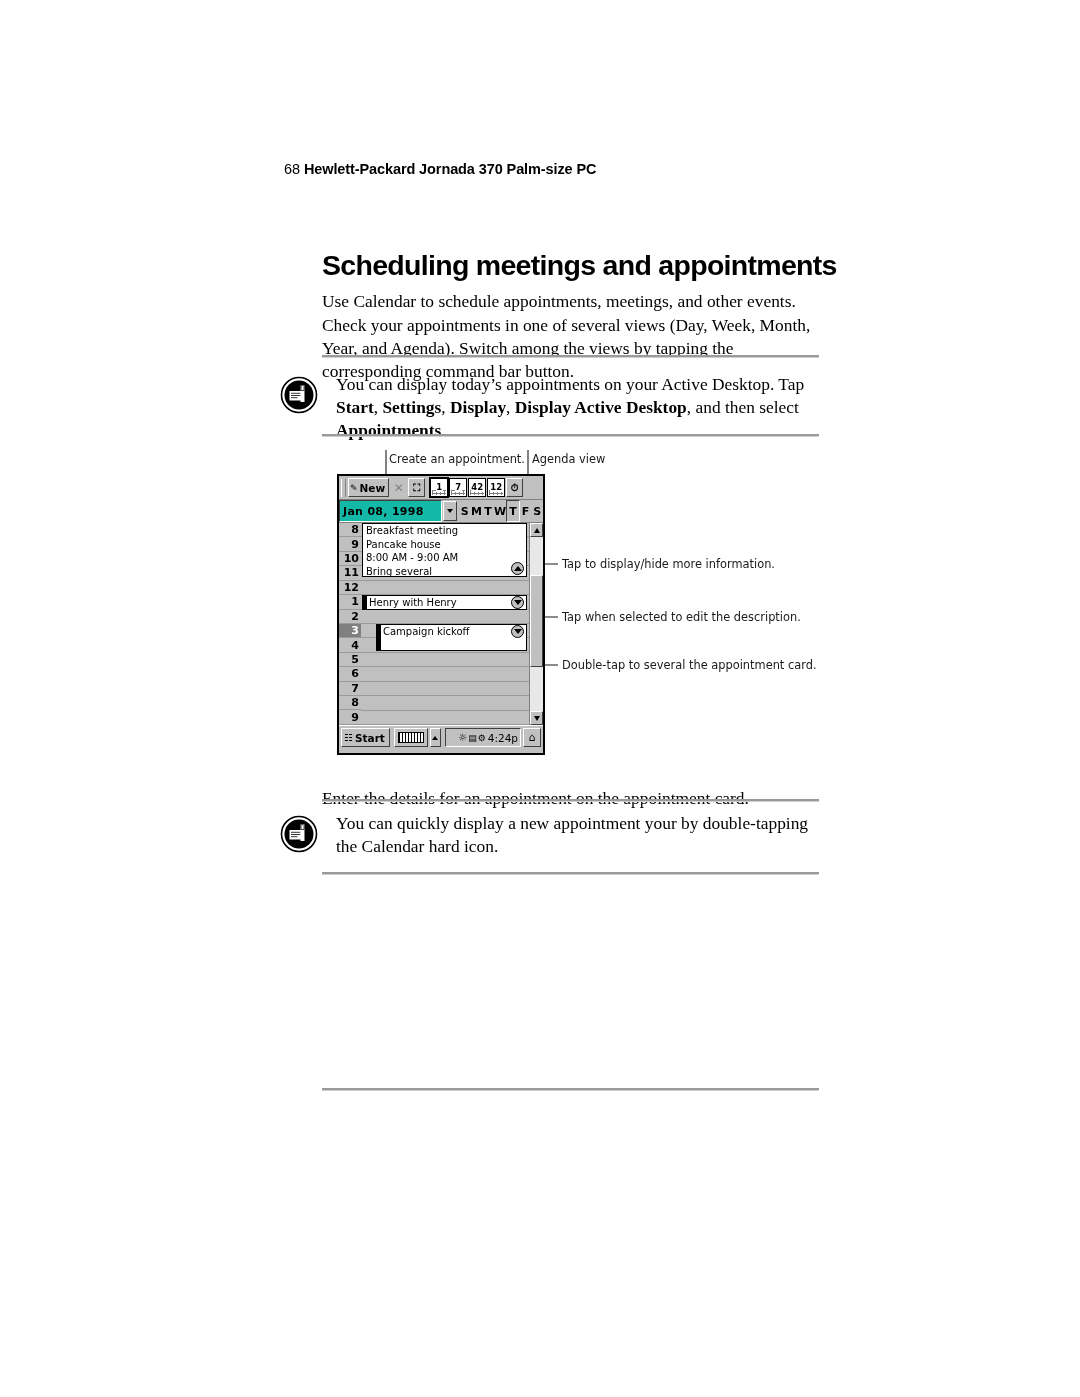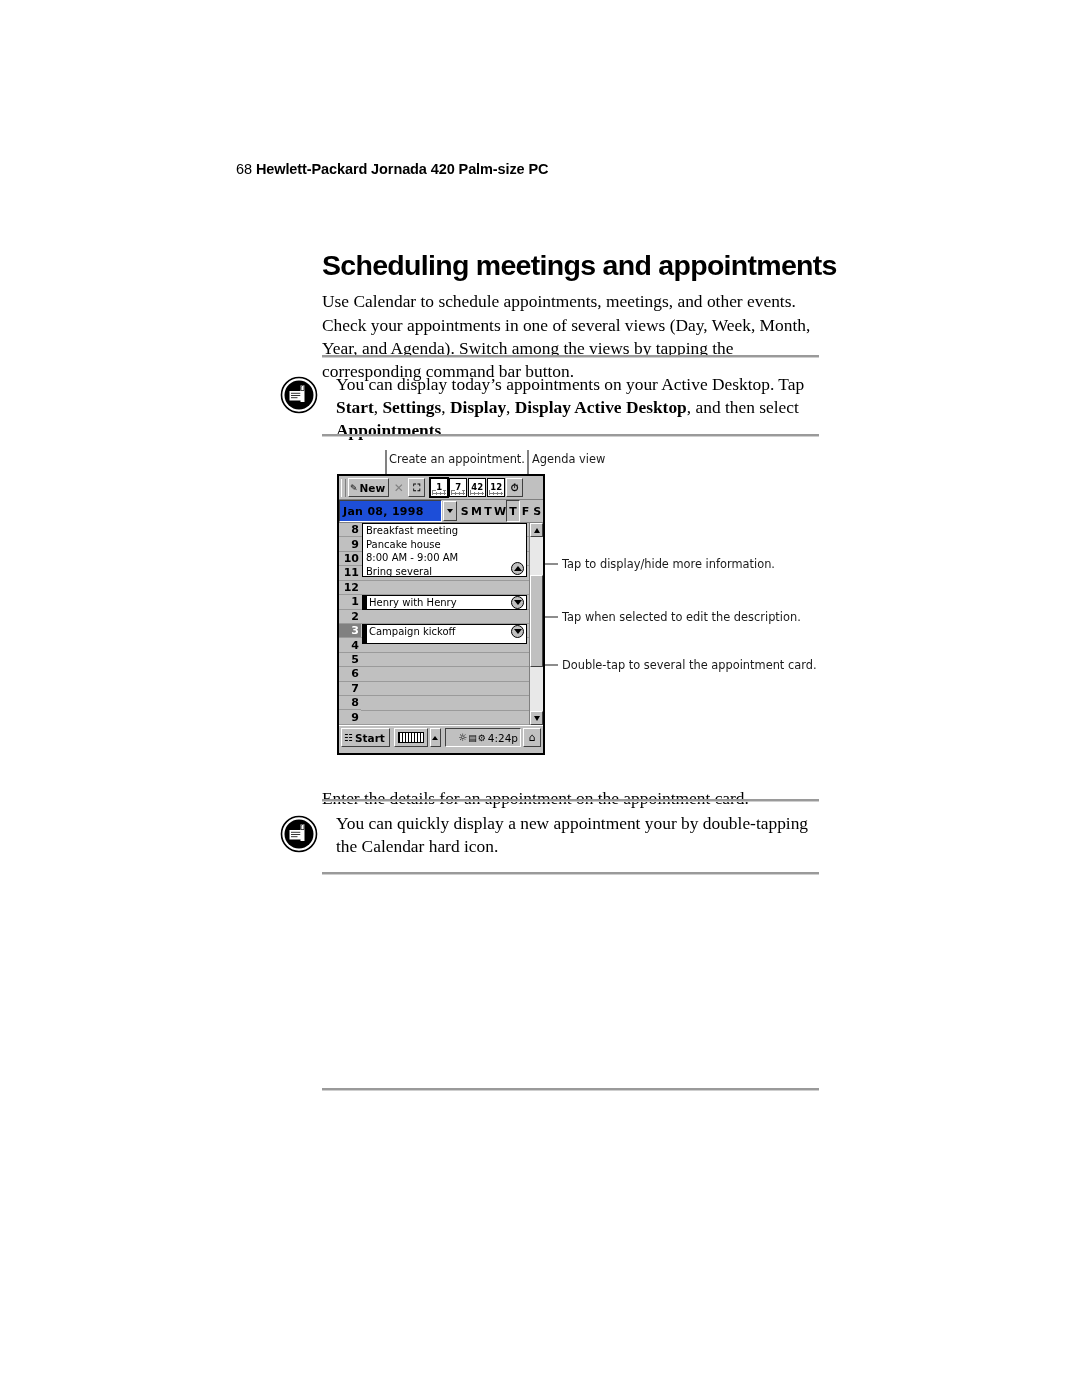--- a/index.html
+++ b/index.html
@@ -22,20 +22,21 @@
     left: 236px;
     top: 161px;
     font-family: "Liberation Sans", sans-serif;
     font-size: 14.5px;
     font-weight: bold;
     letter-spacing: -0.1px;
     white-space: nowrap;
   }
   .running-head .folio {
     font-weight: normal;
+    margin-left: 48px;
   }
 
   
   .section-title {
     position: absolute;
     left: 322px;
     top: 230px;
     font-family: "Liberation Sans", sans-serif;
     font-size: 28.5px;
     font-weight: bold;
@@ -194,21 +195,21 @@
   
   .datebar {
     height: 22px;
     background: #c0c0c0;
     display: flex;
     align-items: stretch;
     border-bottom: 1px solid #808080;
   }
   .date-field {
     flex: 0 0 103px;
-    background: #1d4ed8;
+    background: #14b8a6;
     border-top: 1px solid #404040;
     border-left: 1px solid #404040;
     border-right: 1px solid #ffffff;
     border-bottom: 1px solid #ffffff;
     box-sizing: border-box;
     display: flex;
     align-items: center;
     padding-left: 3px;
     font-size: 11px;
     font-weight: bold;
@@ -509,21 +510,21 @@
   #callout-edit     { left: 562px; top: 610px; }
   #callout-card     { left: 562px; top: 658px; }
 
   #leaders { position: absolute; left: 0; top: 0; width: 1080px; height: 1397px; pointer-events: none; }
 </style>
 </head>
 <body>
 
 <div class="running-head">
   <span class="folio">68</span>
-  <span>Hewlett-Packard Jornada 420 Palm-size PC</span>
+  <span>Hewlett-Packard Jornada 370 Palm-size PC</span>
 </div>
 
 <h1 class="section-title">Scheduling meetings and appointments</h1>
 
 <p class="body-text" id="intro-paragraph">Use Calendar to schedule appointments, meetings, and other events. Check your appointments in one of several views (Day, Week, Month, Year, and Agenda). Switch among the views by tapping the corresponding command bar button.</p>
 
 <div class="rule" id="rule-1"></div>
 
 <div class="tip-block" id="tip-block-1">
   <span class="tip-icon">
@@ -656,21 +657,21 @@
       </div>
 
       <div class="appt with-bar" style="top:72.15px;height:14.43px;">
         <span class="sel-bar"></span>
         <div class="appt-line">Henry with Henry</div>
         <span class="chev down" style="top:0px;">
             <i></i>
           </span>
       </div>
 
-      <div class="appt with-bar" style="top:101.01px;height:20px;">
+      <div class="appt with-bar" style="top:101.01px;height:27px;margin-left:14px;">
         <span class="sel-bar"></span>
         <div class="appt-line">Campaign kickoff</div>
         <span class="chev down" style="top:0px;">
             <i></i>
           </span>
       </div>
     </div>
 
     <div class="vscroll">
       <div class="sb-btn up">

